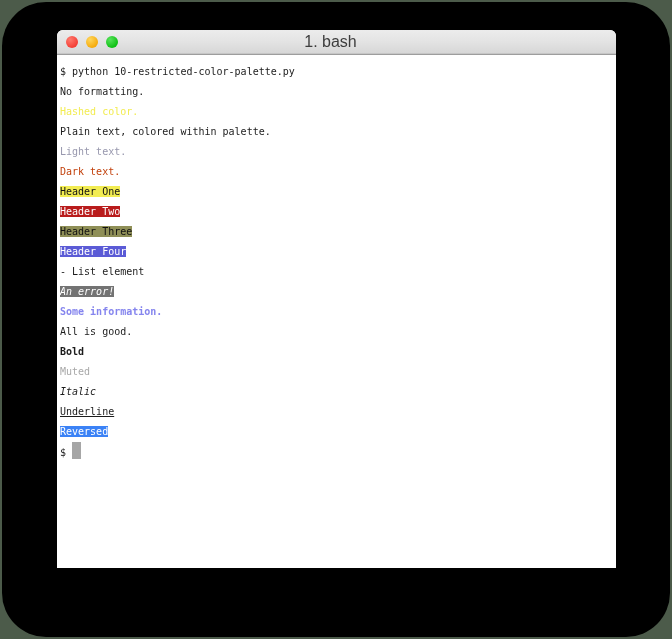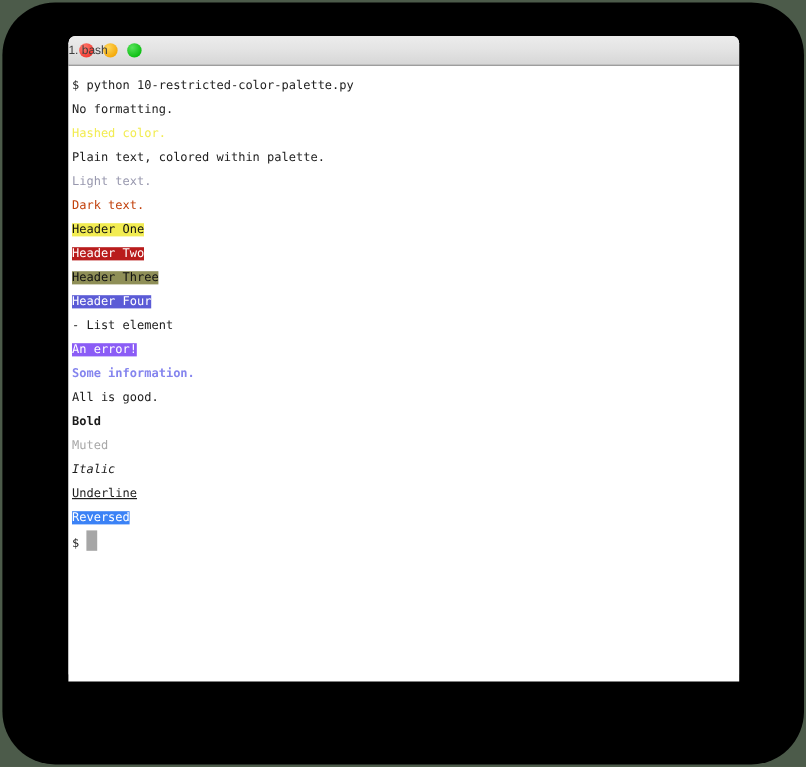--- a/index.html
+++ b/index.html
@@ -60,22 +60,22 @@
     border-radius: 50%;
     display: block;
   }
   .light.close   { background: radial-gradient(circle at 35% 30%, #ff7a6e, #f43f36 70%); }
   .light.min     { background: radial-gradient(circle at 35% 30%, #ffd65a, #f5ab0d 70%); }
   .light.max     { background: radial-gradient(circle at 35% 30%, #57e35a, #0fc015 70%); }
   #title-text {
     position: absolute;
     left: 0;
     right: 12px;
-    text-align: left;
-    font-size: 10px;
+    text-align: center;
+    font-size: 16px;
     color: #3d3d3d;
     font-family: "Liberation Sans", sans-serif;
     pointer-events: none;
   }
   #term-body {
     background: #ffffff;
     padding: 7px 0 0 3px;
     height: 507px;
     box-sizing: border-box;
   }
@@ -102,21 +102,21 @@
   .c-plain    { color: #1c1c1c; }
   .c-yellow   { color: #f2ec52; }
   .c-light    { color: #9898ae; }
   .c-dark     { color: #c2410c; }
   .c-info     { color: #8585ee; font-weight: bold; }
   .c-muted    { color: #a8a8a8; }
   .hl-h1 { background: #f2ec52; color: #111111; }
   .hl-h2 { background: #b91c1c; color: #ffffff; }
   .hl-h3 { background: #8f8f57; color: #111111; }
   .hl-h4 { background: #5b5bd6; color: #ffffff; }
-  .hl-err { background: #8b5cf6; color: #ffffff; }
+  .hl-err { background: #737373; color: #ffffff; font-style: italic; }
   .hl-rev { background: #3b82f6; color: #ffffff; }
   .st-bold { font-weight: bold; }
   .st-italic { font-style: italic; text-align: right; }
   .st-underline { text-decoration: underline; }
 </style>
 </head>
 <body>
 
 <div id="screen">
   <div id="backdrop"></div>

